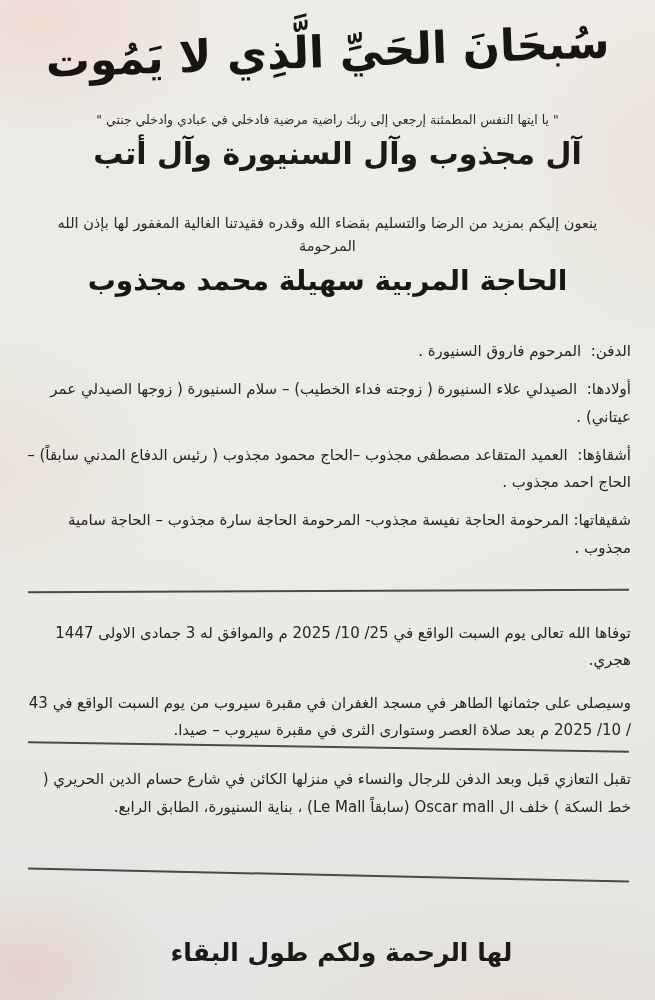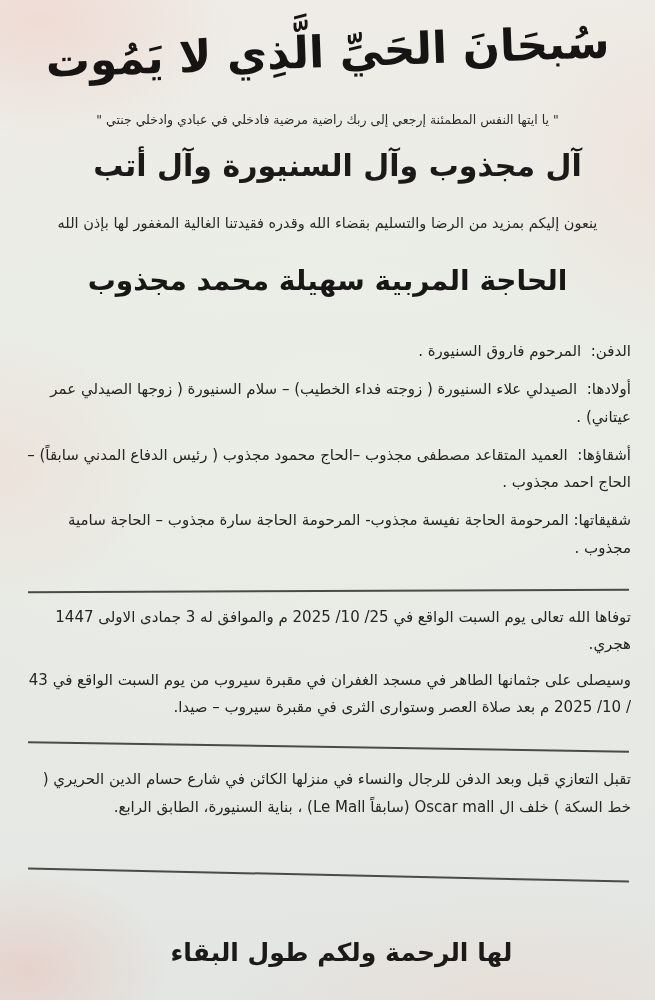--- a/index.html
+++ b/index.html
@@ -38,21 +38,21 @@
   }
 
   .verse {
     top: 112px;
     text-align: center;
     font-size: 12.5px;
     color: #2b2a27;
   }
 
   .families {
-    top: 148px;
+    top: 136px;
     text-align: center;
     font-size: 30px;
     font-weight: bold;
     color: #1b1a18;
     padding-left: 20px;
   }
 
   .announcement {
     top: 212px;
     text-align: center;
@@ -94,21 +94,21 @@
 
   .dates {
     top: 604px;
     right: 24px;
     left: 20px;
     font-size: 15px;
     line-height: 1.8;
     text-align: right;
     color: #262522;
   }
-  .dates p { margin-bottom: 9px; }
+  .dates p { margin-bottom: 9px; margin-top: 16px; }
 
   .condolences {
     top: 766px;
     right: 24px;
     left: 20px;
     font-size: 15px;
     line-height: 1.85;
     color: #262522;
   }
 
@@ -127,20 +127,21 @@
 <div class="paper">
 
   <div class="abs calligraphy">سُبحَانَ الحَيِّ الَّذِي لا يَمُوت</div>
 
   <div class="abs verse">" يا ايتها النفس المطمئنة إرجعي إلى ربك راضية مرضية فادخلي في عبادي وادخلي جنتي "</div>
 
   <div class="abs families">آل مجذوب وآل السنيورة وآل أتب</div>
 
   <div class="abs announcement">
     <div>ينعون إليكم بمزيد من الرضا والتسليم بقضاء الله وقدره فقيدتنا الغالية المغفور لها بإذن الله</div>
+    <div>المرحومة</div>
   </div>
 
   <div class="abs deceased-name">الحاجة المربية سهيلة محمد مجذوب</div>
 
   <div class="abs details">
     <p><span>الدفن:</span>&nbsp; <span>المرحوم فاروق السنيورة .</span></p>
     <p><span>أولادها:</span>&nbsp; <span>الصيدلي علاء السنيورة ( زوجته فداء الخطيب) – سلام السنيورة ( زوجها الصيدلي عمر عيتاني) .</span></p>
     <p><span>أشقاؤها:</span>&nbsp; <span>العميد المتقاعد مصطفى مجذوب –الحاج محمود مجذوب ( رئيس الدفاع المدني سابقاً) – الحاج احمد مجذوب .</span></p>
     <p><span>شقيقاتها:</span> <span>المرحومة الحاجة نفيسة مجذوب- المرحومة الحاجة سارة مجذوب – الحاجة سامية مجذوب .</span></p>
   </div>

